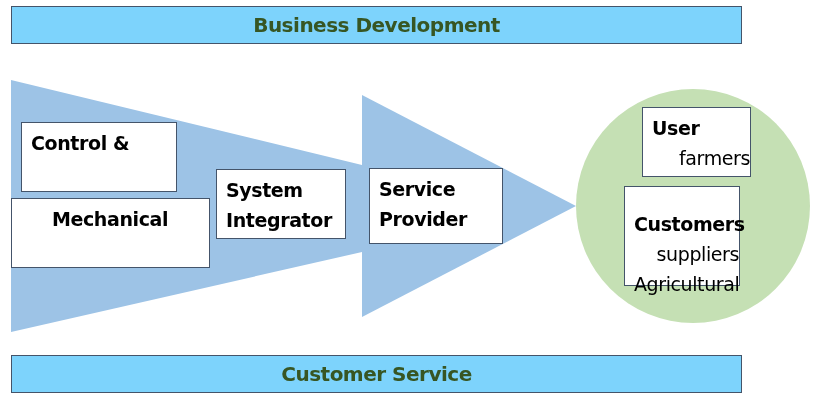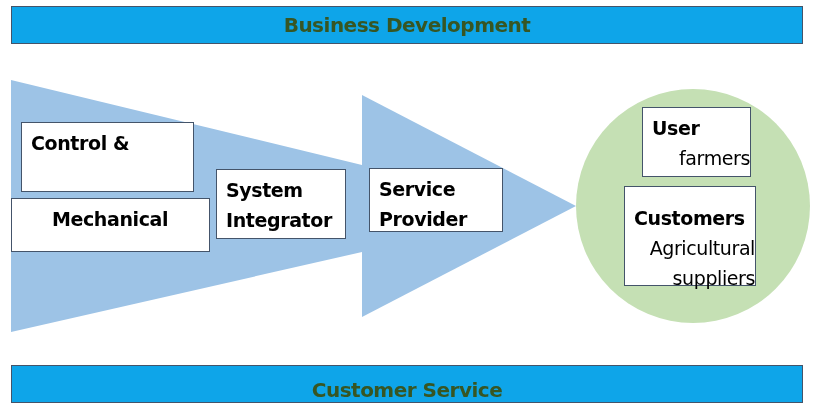--- a/index.html
+++ b/index.html
@@ -1,25 +1,25 @@
 <!DOCTYPE html>
 <html><head>
   <meta charset="utf-8">
   <style>
     html, body { margin: 0; padding: 0; background: #ffffff; }
     body { width: 819px; height: 412px; position: relative; overflow: hidden; font-family: "Liberation Sans", sans-serif; }
     .banner {
-      position: absolute; left: 11px; width: 792px; height: 38px;
-      background: #0ea5e9; border: 1px solid #44546a; box-sizing: border-box;
+      position: absolute; left: 11px; width: 731px; height: 38px;
+      background: #7dd3fc; border: 1px solid #44546a; box-sizing: border-box;
       display: flex; align-items: center; justify-content: center;
       color: #375623; font-weight: bold; font-size: 20px;
       font-family: "DejaVu Sans", sans-serif; letter-spacing: -0.5px;
     }
     #banner-top { top: 6px; }
-    #banner-bottom { top: 365px; align-items: flex-end; }
+    #banner-bottom { top: 355px; }
     svg.shapes { position: absolute; left: 0; top: 0; }
     .box {
       position: absolute; background: #ffffff; border: 1px solid #44546a;
       box-sizing: border-box; color: #000; font-family: "DejaVu Sans", sans-serif;
       font-size: 19px; line-height: 30px; padding-left: 9px; letter-spacing: -0.4px;
     }
     .box .b { font-weight: bold; display: block; }
     .box .n { font-weight: normal; display: block; text-align: right; }
   </style>
 </head>
@@ -28,44 +28,44 @@
 <div class="banner" id="banner-top">
   <span>Business Development</span>
 </div>
 
 <svg class="shapes" width="819" height="412">
   <polygon points="11,80 362,165 362,252 11,332" fill="#9dc3e6"></polygon>
   <polygon points="362,95 576,206 362,317" fill="#9dc3e6"></polygon>
   <circle cx="693" cy="206" r="117" fill="#c5e0b4"></circle>
 </svg>
 
-<div class="box" style="left:21px; top:122px; width:173px; height:70px; padding-top:5px;">
+<div class="box" style="left:21px; top:122px; width:156px; height:70px; padding-top:5px;">
   <span class="b">Control &amp;</span>
 </div>
 
-<div class="box" style="left:11px; top:198px; width:199px; height:54px; padding-top:5px;padding-left:40px;">
+<div class="box" style="left:11px; top:198px; width:199px; height:70px; padding-top:5px;padding-left:40px;">
   <span class="b">Mechanical</span>
 </div>
 
 <div class="box" style="left:216px; top:169px; width:130px; height:70px; padding-top:5px;">
   <span class="b">System</span>
   <span class="b">Integrator</span>
 </div>
 
-<div class="box" style="left:369px; top:168px; width:134px; height:64px; padding-top:5px;">
+<div class="box" style="left:369px; top:168px; width:134px; height:76px; padding-top:5px;">
   <span class="b">Service</span>
   <span class="b">Provider</span>
 </div>
 
 <div class="box" style="left:642px; top:107px; width:109px; height:70px; padding-top:5px;">
   <span class="b">User</span>
   <span class="n">farmers</span>
 </div>
 
-<div class="box" style="left:624px; top:186px; width:132px; height:100px; padding-top:16px;">
+<div class="box" style="left:624px; top:186px; width:116px; height:100px; padding-top:22px;">
   <span class="b">Customers</span>
+  <span class="n">suppliers</span>
   <span class="n">Agricultural</span>
-  <span class="n">suppliers</span>
 </div>
 
 <div class="banner" id="banner-bottom">
   <span>Customer Service</span>
 </div>
 
 </body></html>

